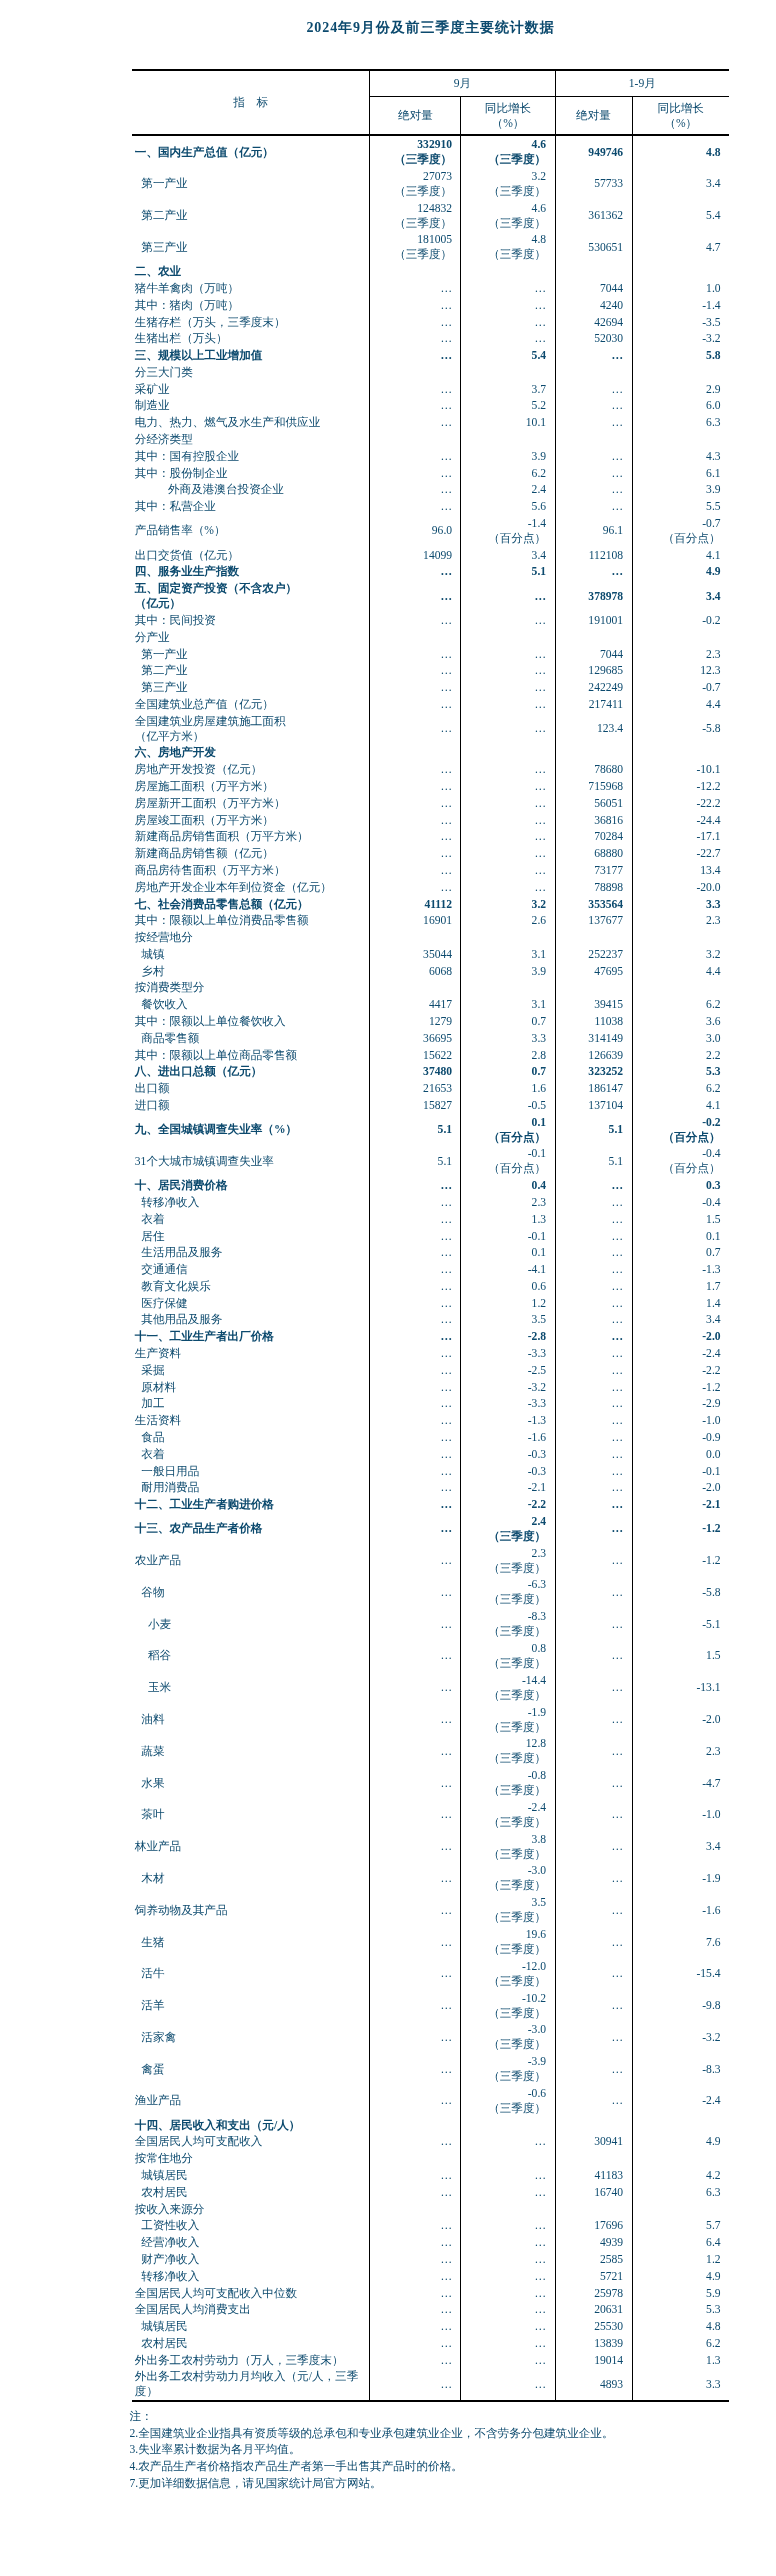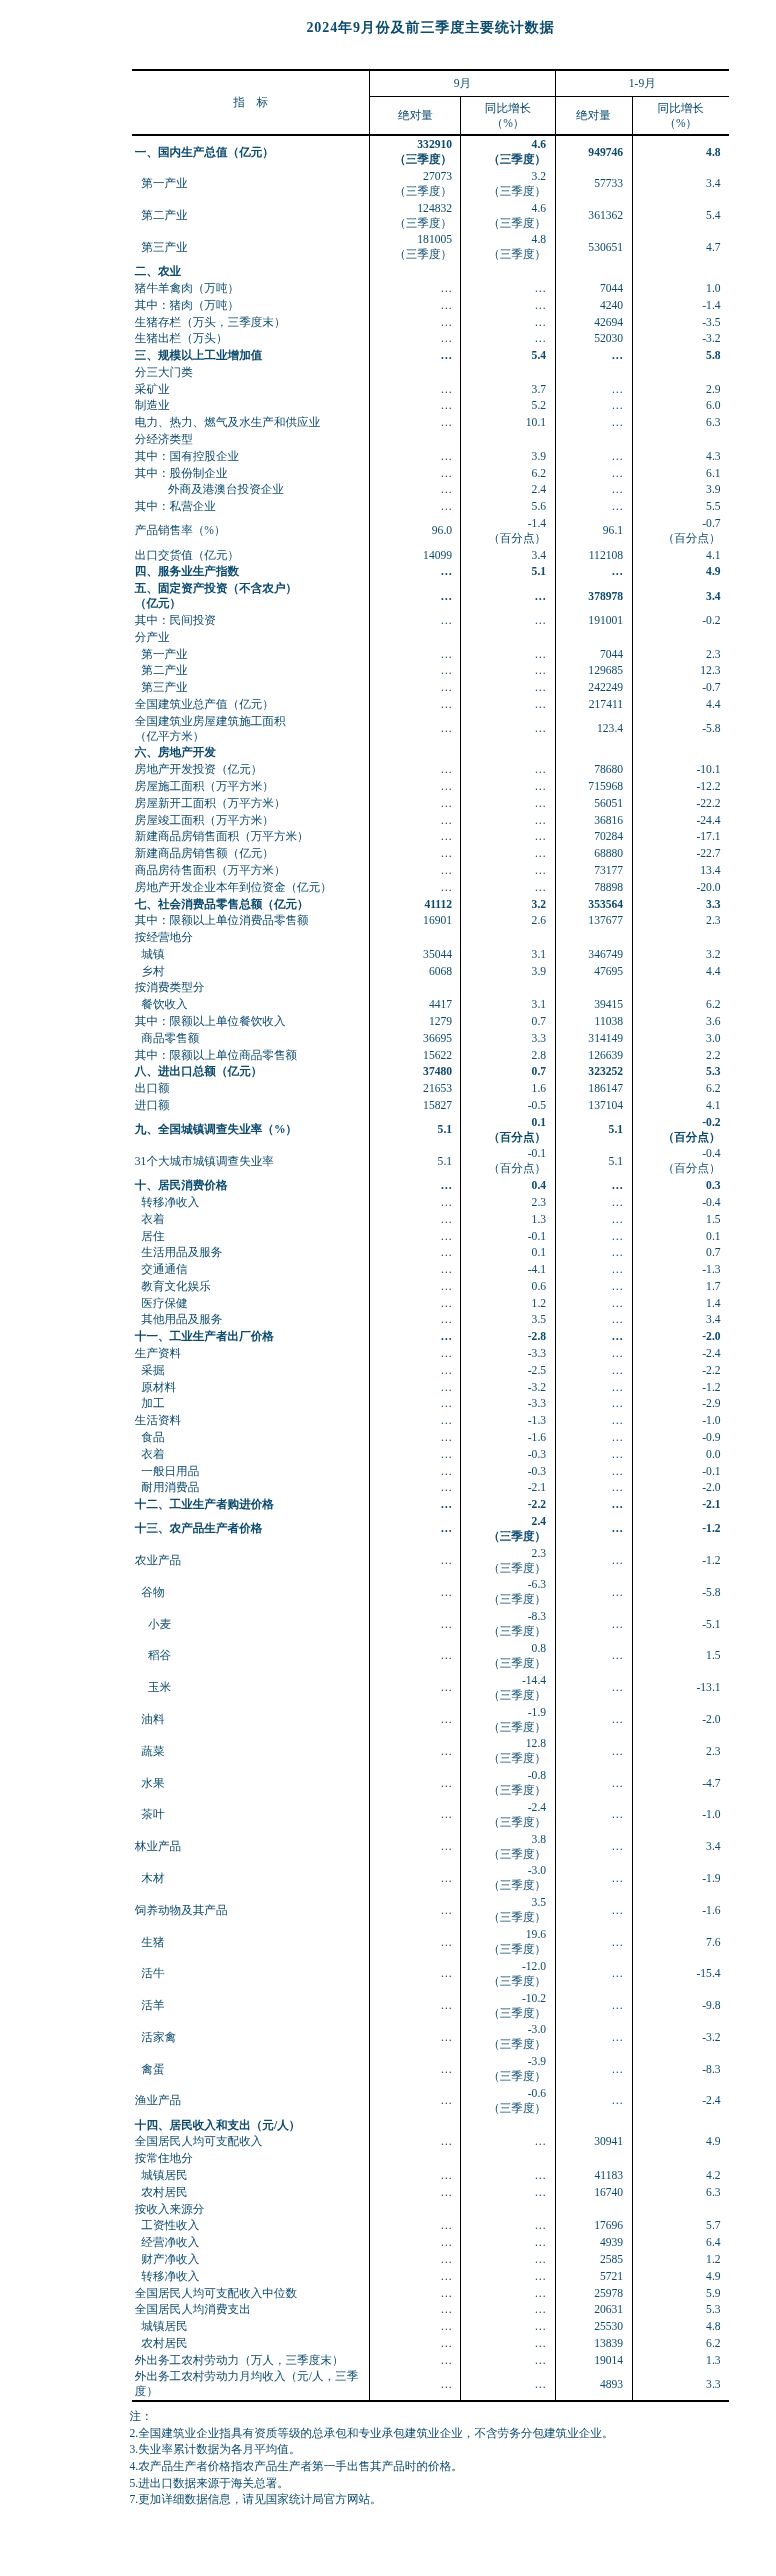--- a/index.html
+++ b/index.html
@@ -382,21 +382,21 @@
           <td class="label ind0">按经营地分</td>
           <td class="val bl"></td>
           <td class="val bl"></td>
           <td class="val bl"></td>
           <td class="val bl"></td>
         </tr>
         <tr>
           <td class="label ind1">城镇</td>
           <td class="val bl">35044</td>
           <td class="val bl">3.1</td>
-          <td class="val bl">346749</td>
+          <td class="val bl">252237</td>
           <td class="val bl">3.2</td>
         </tr>
         <tr>
           <td class="label ind1">乡村</td>
           <td class="val bl">6068</td>
           <td class="val bl">3.9</td>
           <td class="val bl">47695</td>
           <td class="val bl">4.4</td>
         </tr>
         <tr>
@@ -878,17 +878,16 @@
           <td class="val bl">3.3</td>
         </tr>
       </tbody>
   </table>
 
   <div class="notes">
       <div>注：</div>
       <div>2.全国建筑业企业指具有资质等级的总承包和专业承包建筑业企业，不含劳务分包建筑业企业。</div>
       <div>3.失业率累计数据为各月平均值。</div>
       <div>4.农产品生产者价格指农产品生产者第一手出售其产品时的价格。</div>
-      <div>5.进出口数据来源于海关总署。</div>
       <div>7.更加详细数据信息，请见国家统计局官方网站。</div>
     </div>
 </div>
 
 
 </body></html>

